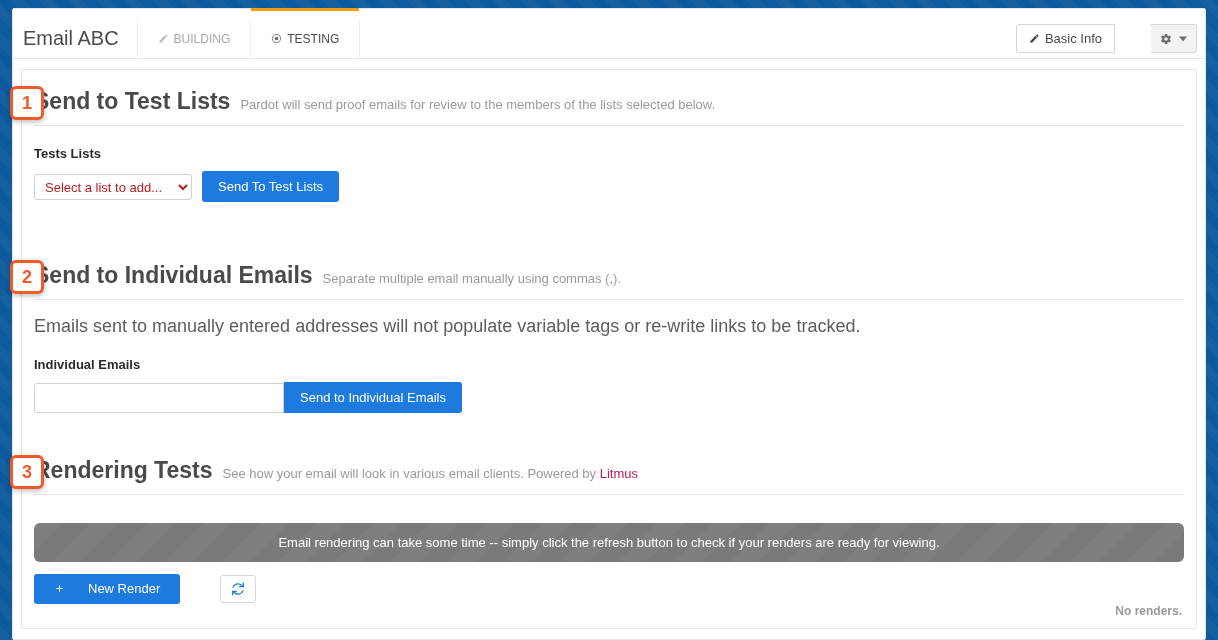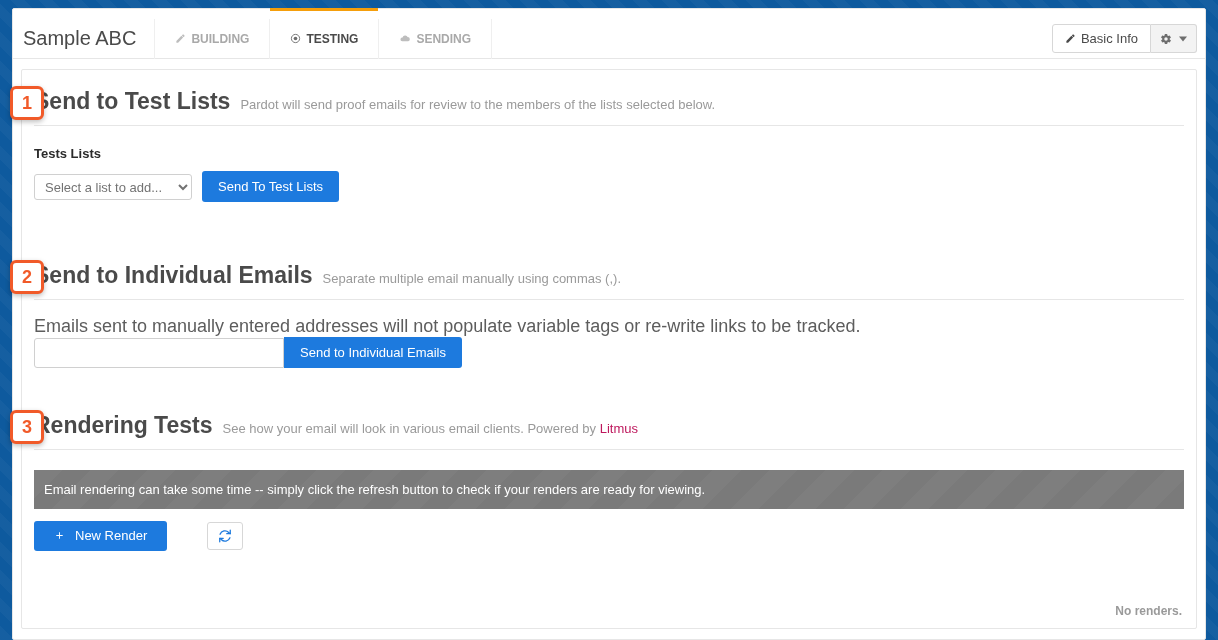--- a/index.html
+++ b/index.html
@@ -36,21 +36,21 @@
     padding: 0 8px 0 4px;
     margin-right: 10px;
   }
   .tabs { display: flex; height: 40px; }
   .tab {
     display: flex;
     align-items: center;
     gap: 5px;
     padding: 0 20px;
     font-size: 12px;
-    font-weight: 700;
+    font-weight: 400;
     color: #a9a9a9;
     border-right: 1px solid #efefef;
     cursor: pointer;
     position: relative;
   }
   .tab:first-child { border-left: 1px solid #efefef; }
   .tab.active { color: #4a4a4a; justify-content: center; }
   .tab.active::before {
     content: "";
     position: absolute;
@@ -65,20 +65,21 @@
     border: 1px solid #d7d7d7;
     background: #fff;
     color: #4a4a4a;
     font-size: 13px;
     padding: 6px 12px;
     border-radius: 3px;
     display: inline-flex;
     align-items: center;
     gap: 5px;
     cursor: pointer;
+    margin-left: 36px;
   }
   .btn-gear {
     border-left: none;
     border-top-left-radius: 0;
     border-bottom-left-radius: 0;
     background: #f3f3f3;
     padding: 6px 9px;
   }
   .btn-basic { border-top-right-radius: 0; border-bottom-right-radius: 0; }
 
@@ -130,21 +131,21 @@
     font-size: 13px;
     font-weight: 700;
     color: #2b2b2b;
     margin-top: 20px;
     margin-bottom: 10px;
     display: block;
   }
   .inline-row { display: flex; align-items: center; gap: 10px; }
   select.select {
     font-size: 13px;
-    color: #737373;
+    color: #b91c1c;
     border: 1px solid #d0d0d0;
     border-radius: 3px;
     padding: 4px 6px;
     height: 26px;
     background: #fff;
     min-width: 158px;
     cursor: pointer;
   }
   input.text {
     font-size: 13px;
@@ -160,27 +161,28 @@
     border: none;
     font-size: 13px;
     padding: 8px 16px;
     border-radius: 3px;
     cursor: pointer;
   }
   .btn-primary.attached { border-radius: 0 3px 3px 0; }
   .note { font-size: 18px; color: #5d5d5d; margin-top: 16px; }
 
   .banner {
-    margin-top: 20px;
+    margin-top: 28px;
     background: #7a7a7a;
     background-image: repeating-linear-gradient(135deg, rgba(255,255,255,0.03) 0 20px, transparent 20px 40px);
     color: #fff;
     font-size: 13px;
+    text-align: center;
     padding: 12px 10px;
-    border-radius: 0;
+    border-radius: 6px;
   }
   .render-row { display: flex; align-items: center; gap: 40px; margin-top: 12px; }
   .btn-icon {
     border: 1px solid #d7d7d7;
     background: #fff;
     color: #1d7ade;
     padding: 6px 10px;
     border-radius: 3px;
     cursor: pointer;
     display: inline-flex;
@@ -195,46 +197,38 @@
     font-weight: bold;
   }
   svg { display: block; }
 </style>
 </head>
 <body>
 
 <div class="page">
 
   <div class="topbar">
-    <div class="title">Sample ABC</div>
+    <div class="title">Email ABC</div>
     <div class="tabs">
       <div class="tab">
         <span class="ico">
           <svg width="11" height="11" viewBox="0 0 24 24" fill="currentColor">
               <path d="M3 17.25V21h3.75l11-11-3.75-3.75-11 11zM20.7 7.05a1 1 0 0 0 0-1.41l-2.34-2.34a1 1 0 0 0-1.41 0L15 5.25 18.75 9l1.95-1.95z"></path>
             </svg>
         </span>
         <span>BUILDING</span>
       </div>
       <div class="tab active">
         <span class="ico">
           <svg width="11" height="11" viewBox="0 0 24 24" fill="currentColor">
               <circle cx="12" cy="12" r="9" fill="none" stroke="currentColor" stroke-width="2"></circle>
               <circle cx="12" cy="12" r="4"></circle>
             </svg>
         </span>
         <span>TESTING</span>
-      </div>
-      <div class="tab">
-        <span class="ico">
-          <svg width="12" height="11" viewBox="0 0 24 24" fill="currentColor">
-              <path d="M19 18H6a4 4 0 1 1 .7-7.95A6 6 0 0 1 18 9a4.5 4.5 0 0 1 1 8.9z"></path>
-            </svg>
-        </span>
-        <span>SENDING</span>
       </div>
     </div>
     <div class="right">
       <button class="btn-outline btn-basic">
         <span>
           <svg width="11" height="11" viewBox="0 0 24 24" fill="currentColor">
               <path d="M3 17.25V21h3.75l11-11-3.75-3.75-11 11zM20.7 7.05a1 1 0 0 0 0-1.41l-2.34-2.34a1 1 0 0 0-1.41 0L15 5.25 18.75 9l1.95-1.95z"></path>
             </svg>
         </span>
         <span>Basic Info</span>
@@ -271,38 +265,39 @@
       </div>
     </div>
 
     <div class="sect" style="margin-top:42px;">
       <div class="step-badge" style="top:16px;">2</div>
       <div class="sect-head">
         <h2>Send to Individual Emails</h2>
         <span class="sub">Separate multiple email manually using commas (,).</span>
       </div>
       <div class="note">Emails sent to manually entered addresses will not populate variable tags or re-write links to be tracked.</div>
+      <label class="field-label">Individual Emails</label>
       <div class="inline-row" style="gap:0;">
         <input class="text" type="text" value="" style="">
         <button class="btn-primary attached">Send to Individual Emails</button>
       </div>
     </div>
 
     <div class="sect" style="margin-top:26px;">
       <div class="step-badge" style="top:16px;">3</div>
       <div class="sect-head">
         <h2>Rendering Tests</h2>
         <span class="sub">
           <span>See how your email will look in various email clients. Powered by </span><a href="#">Litmus</a>
         </span>
       </div>
       <div class="banner">Email rendering can take some time -- simply click the refresh button to check if your renders are ready for viewing.</div>
       <div class="render-row">
         <button class="btn-primary" style="padding:7px 20px;">
-          <span style="display:inline-flex;align-items:center;gap:10px;">
+          <span style="display:inline-flex;align-items:center;gap:23px;">
             <span>
               <svg width="11" height="11" viewBox="0 0 24 24" fill="#fff">
                   <path d="M19 13h-6v6h-2v-6H5v-2h6V5h2v6h6z"></path>
                 </svg>
             </span>
             <span>New Render</span>
           </span>
         </button>
         <button class="btn-icon">
           <span>

